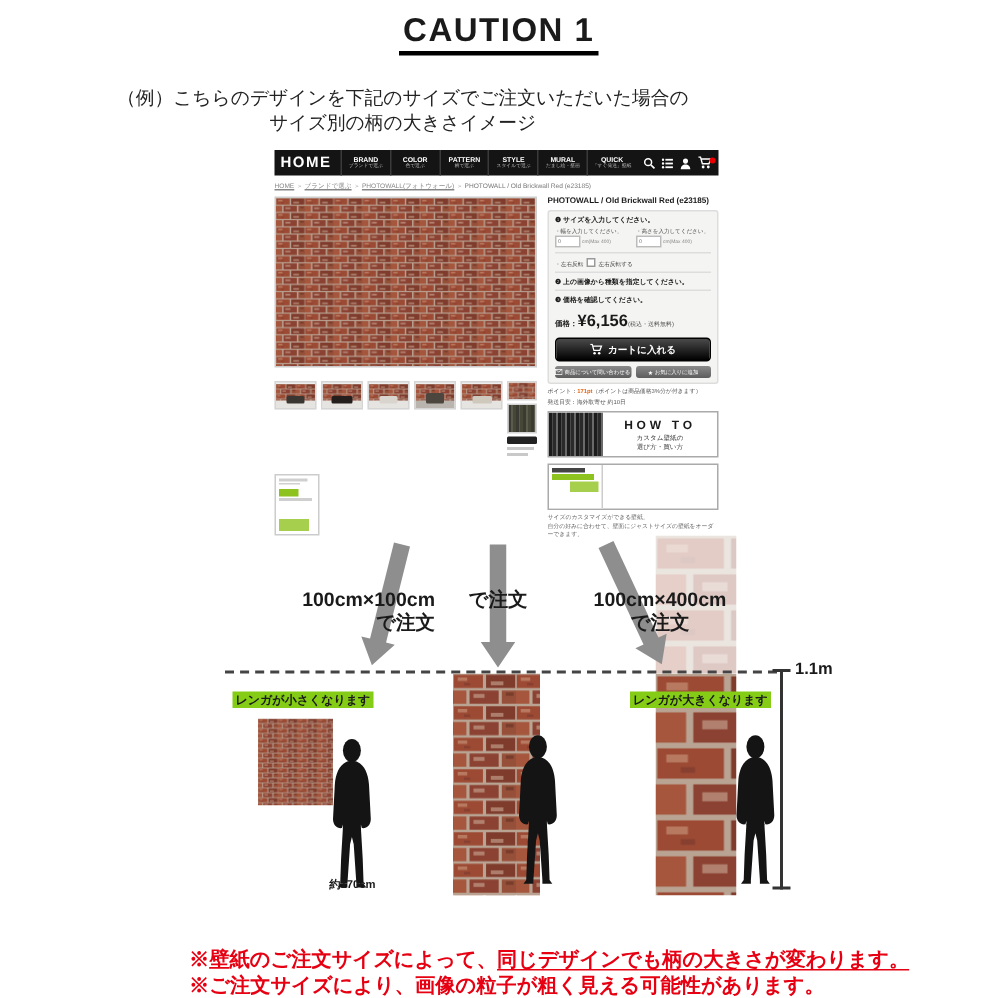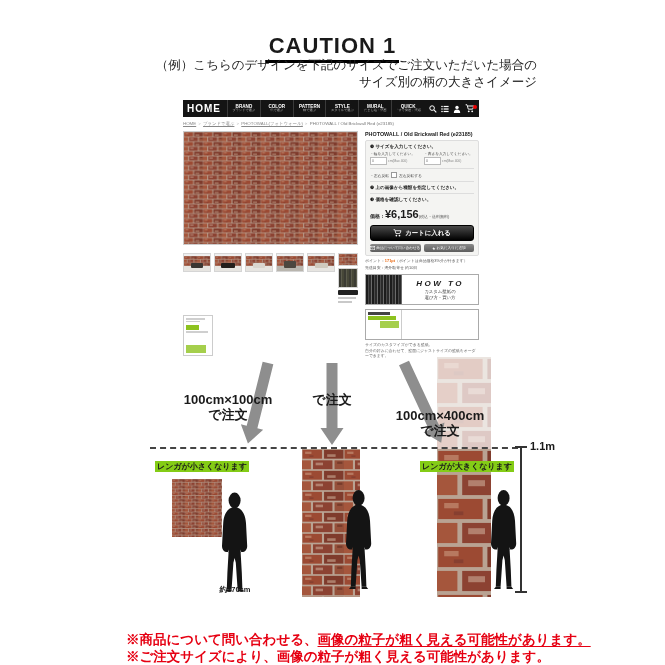--- a/index.html
+++ b/index.html
@@ -3,22 +3,22 @@
 <meta charset="utf-8">
 <style>
   html,body{margin:0;padding:0;background:#fff;}
   #canvas{position:relative;width:665px;height:665px;background:#fff;overflow:hidden;
           font-family:"Liberation Sans",sans-serif;color:#1a1a1a;}
   .abs{position:absolute;}
 
   
   .caution-title{left:0;top:7px;width:665px;text-align:center;}
   .caution-title span{display:inline-block;font-size:22px;font-weight:800;letter-spacing:1px;
-                      border-bottom:3px solid #000;padding:0 3px 1px;margin-top:26px;}
-  .subtitle{left:0;width:537px;text-align:right;font-size:12.5px;color:#222;}
+                      border-bottom:3px solid #000;padding:0 3px 1px;}
+  .subtitle{left:0;width:537px;text-align:center;font-size:12.5px;color:#222;}
 
   
   .site{left:183px;top:100px;width:296px;}
   .site-header{height:17px;background:#141414;display:flex;align-items:center;padding:0 4px;}
   .logo{color:#fff;font-weight:bold;font-size:10px;letter-spacing:1px;margin-right:6px;}
   .nav{display:flex;flex:1;height:100%;}
   .nav-item{flex:1;border-left:1px solid #3a3a3a;display:flex;flex-direction:column;
             align-items:center;justify-content:center;line-height:1.1;}
   .nav-en{color:#fff;font-size:4.6px;font-weight:bold;}
   .nav-jp{color:#bbb;font-size:3.2px;}
@@ -55,21 +55,21 @@
   .tinyline{font-size:3.9px;color:#555;margin-top:2px;}
   .orange{color:#e8650d;font-weight:bold;}
   .infobox{margin-top:4px;border:1px solid #aaa;height:29px;display:flex;overflow:hidden;background:#fff;}
   .infoimg{width:36px;height:100%;}
   .howtoimg{background:repeating-linear-gradient(90deg,#1c1c1c 0 2px,#4a4a4a 2px 3px,#2a2a2a 3px 5px,#6a6a6a 5px 6px);}
   .dlimg{background:#fff;border-right:1px solid #ccc;box-sizing:border-box;padding:2px;display:flex;flex-direction:column;gap:1px;}
   .dlbar{height:3px;background:#444;width:70%;}
   .dlgreen{height:4px;background:#8dc21f;width:90%;}
   .dlgreen2{height:7px;background:#a5cf4c;width:60%;align-self:flex-end;}
   .infotxt{flex:1;display:flex;flex-direction:column;align-items:center;justify-content:center;line-height:1.25;}
-  .howto-t{font-size:8px;font-weight:bold;letter-spacing:2.5px;font-style:italic;}
+  .howto-t{font-size:8px;font-weight:bold;letter-spacing:2.5px;}
   .dl-t{font-size:7.5px;font-weight:bold;letter-spacing:1px;}
   .info-s{font-size:4.4px;color:#333;}
   .thumbrow{display:flex;gap:3px;margin-top:4px;align-items:flex-start;}
   .thumb{width:28px;height:19px;border:1px solid #d5d5d5;position:relative;overflow:hidden;box-sizing:border-box;background:#eee;}
   .thumb .floor{position:absolute;left:0;bottom:0;width:100%;height:32%;background:#e6e4e0;}
   .thumb .sofa{position:absolute;bottom:3px;left:28%;width:44%;height:5px;background:#3a3632;border-radius:1px;}
   .narrowcol{width:20px;display:flex;flex-direction:column;gap:2px;}
   .nthumb1{height:13px;border:1px solid #d5d5d5;box-sizing:border-box;}
   .nthumb2{height:20px;border:1px solid #d5d5d5;box-sizing:border-box;
            background:repeating-linear-gradient(90deg,#3b3b33 0 2px,#5c5c4d 2px 3px,#474738 3px 5px);}
@@ -358,28 +358,28 @@
   </svg>
 
   <svg class="abs" style="left:0;top:0;" width="665" height="665" viewBox="0 0 665 665">
     <g fill="#8e8e8e">
       <polygon points="262.5,363 273.5,363 273.5,429 279.5,429 268,446 256.5,429 262.5,429" transform="rotate(14 268 363)"></polygon>
       <polygon points="326.5,363 337.5,363 337.5,428 343.5,428 332,445 320.5,428 326.5,428"></polygon>
       <polygon points="398.5,363 409.5,363 409.5,434 415.5,434 404,451 392.5,434 398.5,434" transform="rotate(-25 404 363)"></polygon>
     </g>
   </svg>
 
-  <div class="abs orderlabel" style="left:166px;">
+  <div class="abs orderlabel" style="left:166px;text-align:right;">
     <div>100cm×100cm</div>
       <div>で注文</div>
   </div>
   <div class="abs orderlabel" style="left:270px;">
       <div>で注文</div>
   </div>
-  <div class="abs orderlabel" style="left:378px;margin-top:16px;">
+  <div class="abs orderlabel" style="left:378px;">
     <div>100cm×400cm</div>
       <div>で注文</div>
   </div>
 
   <div class="abs dash"></div>
   <div class="abs measure-v"></div>
   <div class="abs measure-cap" style="left:515px;top:446px;"></div>
   <div class="abs measure-cap" style="left:515px;top:591px;"></div>
   <div class="abs height-label">1.1m</div>
 
@@ -402,17 +402,17 @@
   <svg class="abs" style="left:340px;top:489px;" width="36" height="103" viewBox="0 0 60 170">
       <use href="#person-shape"></use>
     </svg>
   <svg class="abs" style="left:485px;top:489px;" width="36" height="103" viewBox="0 0 60 170">
       <use href="#person-shape"></use>
     </svg>
 
   <div class="abs pheight">約170cm</div>
 
   <div class="abs note" style="top:631px;">
-    <span>※商品について問い合わせる、</span><u>画像の粒子が粗く見える可能性があります。</u>
+    <span>※壁紙のご注文サイズによって、</span><u>同じデザインでも柄の大きさが変わります。</u>
   </div>
   <div class="abs note" style="top:648px;">※ご注文サイズにより、画像の粒子が粗く見える可能性があります。</div>
 
 </div>
 
 </body></html>

